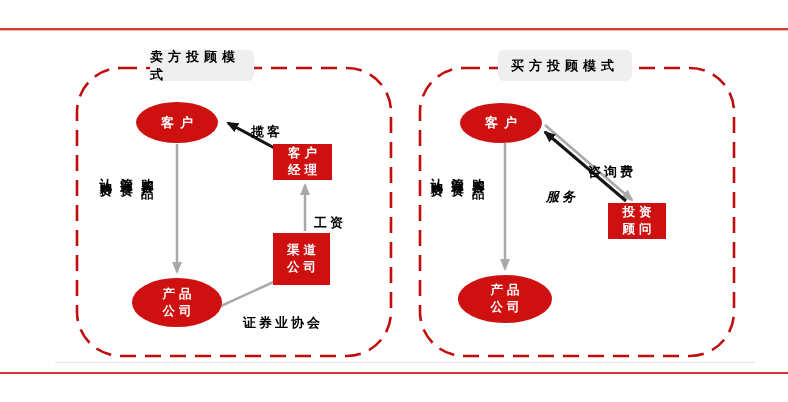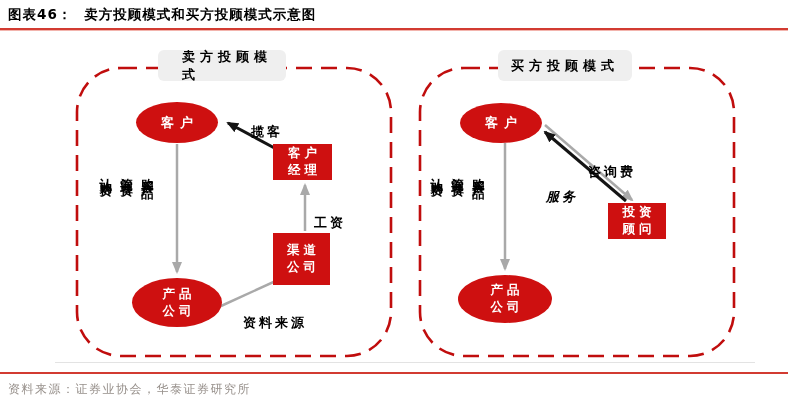--- a/index.html
+++ b/index.html
@@ -16,21 +16,21 @@
   
   .panel{position:absolute;top:66px;width:318px;height:292px;}
   .panel.left{left:75px;}
   .panel.right{left:418px;}
   .edges{position:absolute;left:0;top:0;}
   .panel-title{
     position:absolute;top:-16px;height:31px;background:#efefef;border-radius:6px;
     display:flex;align-items:center;justify-content:center;
     font-size:13px;font-weight:bold;color:#000;letter-spacing:5px;z-index:3;
   }
-  .panel.left .panel-title{left:83px;width:104px;padding-left:24px;}
+  .panel.left .panel-title{left:75px;width:104px;}
   .panel.right .panel-title{left:80px;width:134px;}
   
   .ellipse-node,.rect-node{
     position:absolute;background:#ce1010;color:#fff;font-weight:bold;
     display:flex;flex-direction:column;align-items:center;justify-content:center;
     text-align:right;z-index:2;line-height:1.35;
   }
   .ellipse-node{border-radius:50%;}
   .node-line{letter-spacing:4px;font-size:12.5px;text-indent:4px;}
   .one-line .node-line{font-size:13px;letter-spacing:6px;text-indent:6px;}
@@ -59,23 +59,20 @@
     <defs>
       <marker id="ah-gray" markerUnits="userSpaceOnUse" markerWidth="12" markerHeight="10" refX="10" refY="5" orient="auto">
         <path d="M0,0 L12,5 L0,10 Z" fill="#a9a9a9"></path>
       </marker>
       <marker id="ah-black" markerUnits="userSpaceOnUse" markerWidth="12" markerHeight="10" refX="10" refY="5" orient="auto">
         <path d="M0,0 L12,5 L0,10 Z" fill="#141414"></path>
       </marker>
     </defs>
   </svg>
 
-  <div class="fig-title">
-    <span class="label">图表46：</span><span class="text">卖方投顾模式和买方投顾模式示意图</span>
-  </div>
   <div class="head-rule"></div>
 
   <div class="panel left">
     <svg class="edges" width="318" height="292">
       <rect x="2" y="2" width="314" height="288" rx="44" ry="44" fill="none" stroke="#c00d0d" stroke-width="2.6" stroke-dasharray="16 9"></rect>
 
       <line x1="102" y1="78" x2="102" y2="206" stroke="#a9a9a9" stroke-width="2.5" marker-end="url(#ah-gray)"></line>
 
       <line x1="230" y1="165" x2="230" y2="119" stroke="#a9a9a9" stroke-width="2.5" marker-end="url(#ah-gray)"></line>
 
@@ -102,21 +99,21 @@
       <span class="node-line">公司</span>
     </div>
 
     <div class="ellipse-node" style="left:57px;top:212px;width:90px;height:49px;">
       <span class="node-line">产品</span>
       <span class="node-line">公司</span>
     </div>
 
     <span class="edge-label" style="left:176px;top:39px;">揽客</span>
     <span class="edge-label" style="left:239px;top:130px;">工资</span>
-    <span class="edge-label" style="left:168px;top:230px;">资料来源</span>
+    <span class="edge-label" style="left:168px;top:230px;">证券业协会</span>
 
     <div class="fees" style="left:24px;top:102px;">
       <span class="fee-col">认购费</span>
       <span class="fee-col">管理费、</span>
       <span class="fee-col">购买产品：</span>
     </div>
   </div>
 
   <div class="panel right">
     <svg class="edges" width="318" height="292">
@@ -152,15 +149,14 @@
 
     <div class="fees" style="left:12px;top:102px;">
       <span class="fee-col">认购费</span>
       <span class="fee-col">管理费、</span>
       <span class="fee-col">购买产品：</span>
     </div>
   </div>
 
   <div class="foot-grayline"></div>
   <div class="foot-redline"></div>
-  <div class="source">资料来源：证券业协会，华泰证券研究所</div>
 
 </div>
 
 </body></html>

